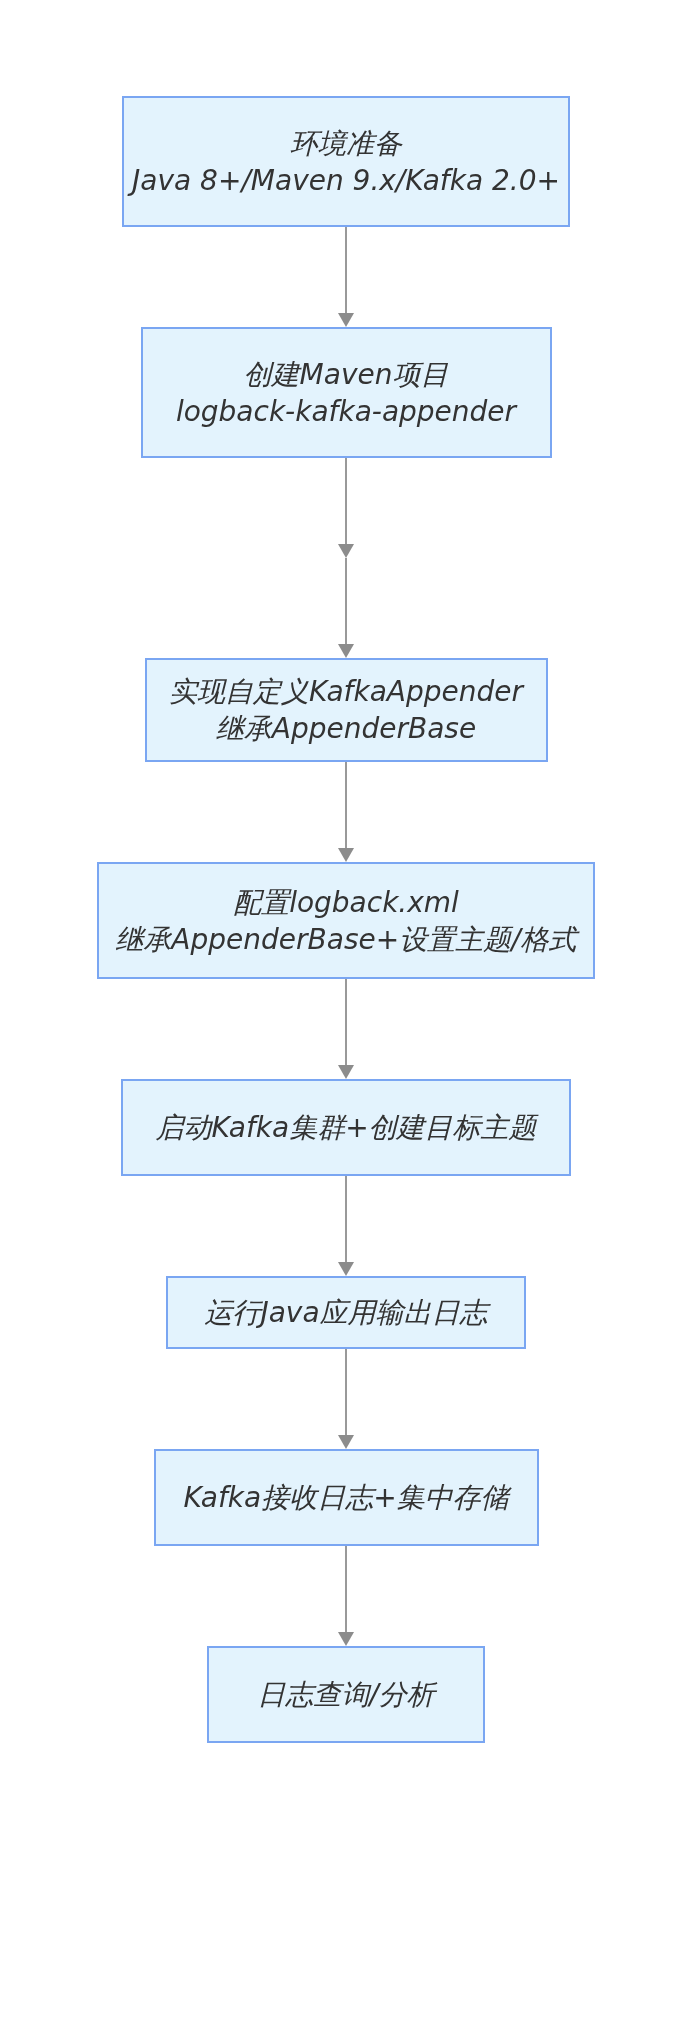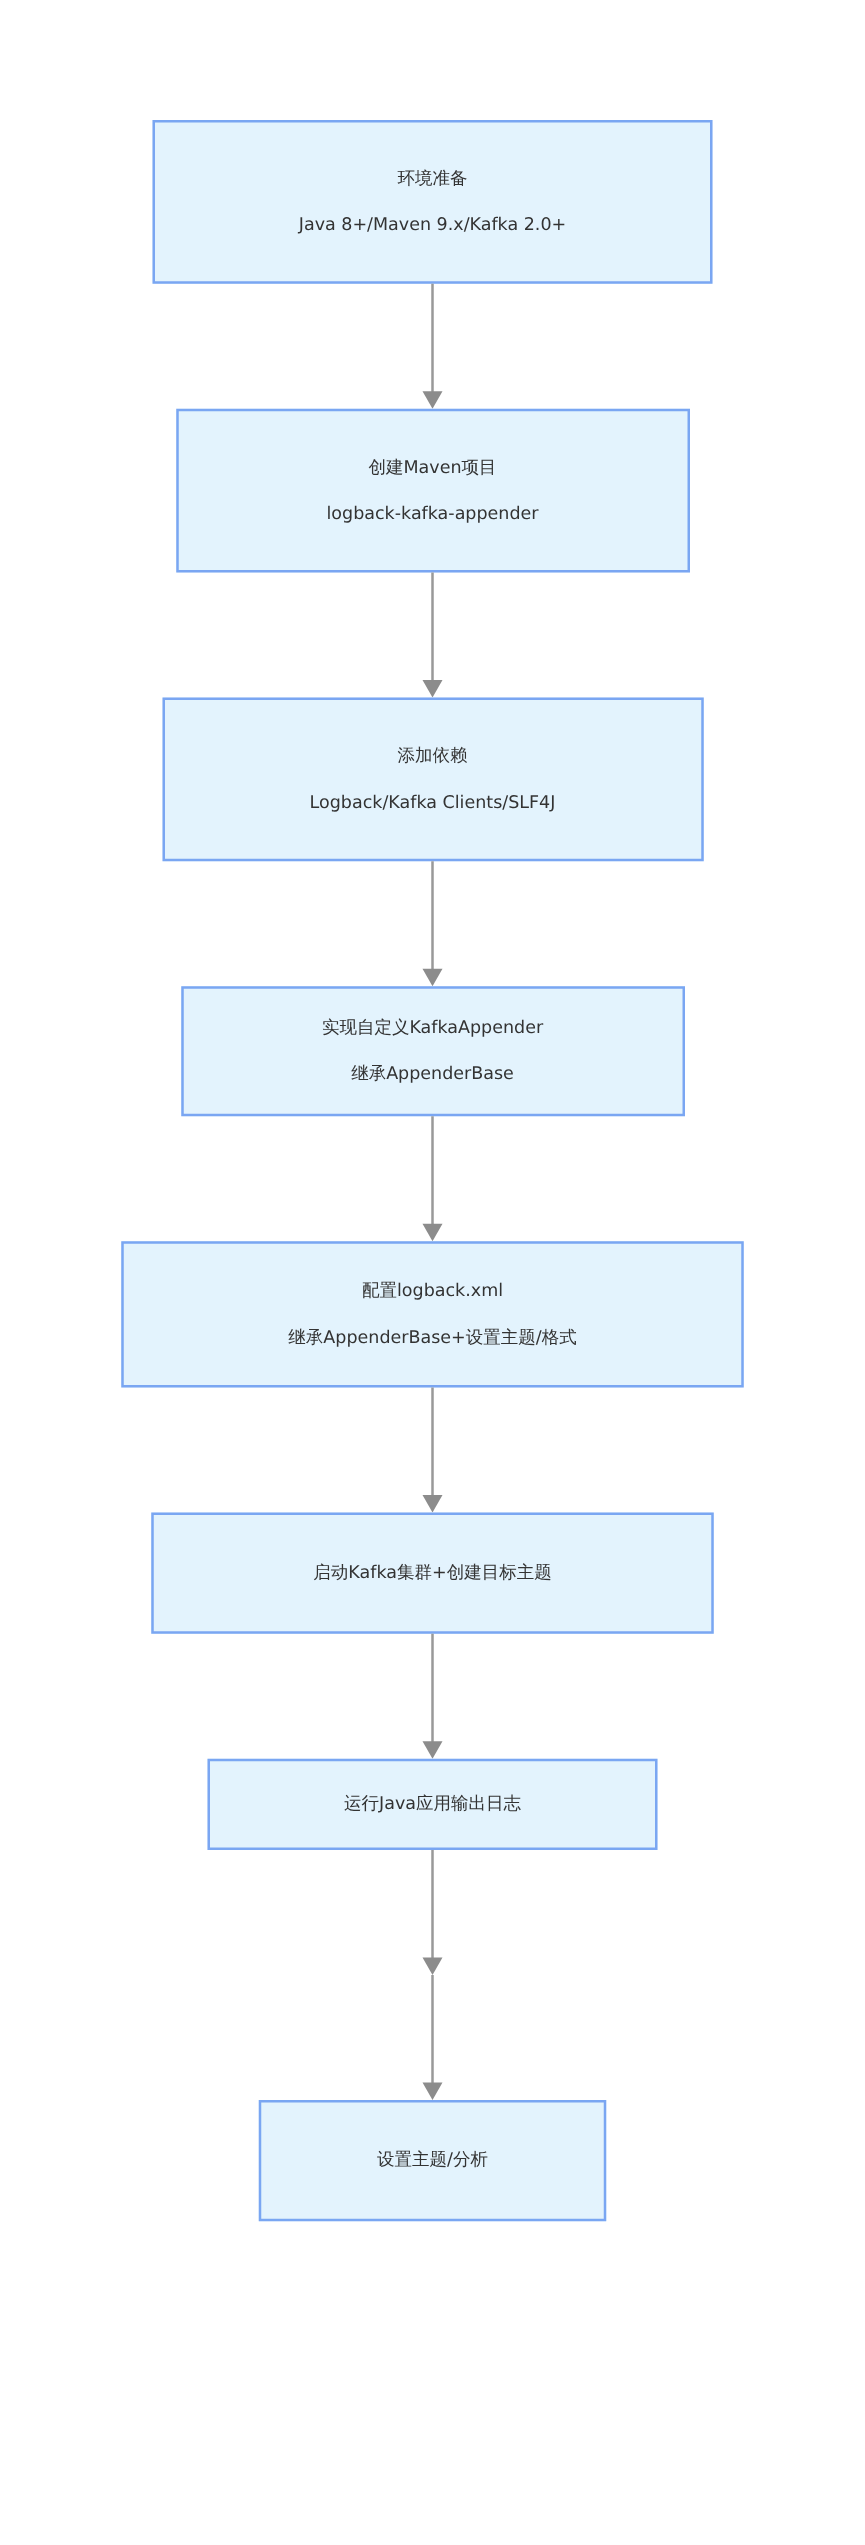--- a/index.html
+++ b/index.html
@@ -23,23 +23,24 @@
   .node {
     box-sizing: border-box;
     background: #e3f3fd;
     border: 2px solid #7aa6f2;
     display: flex;
     flex-direction: column;
     justify-content: center;
     align-items: center;
     text-align: center;
     color: #333333;
-    font-size: 14px;
+    font-size: 28px;
     line-height: 37px;
     flex-shrink: 0;
+    font-style: italic;
   }
   .node .line:empty { display: none; }
   .node .line { display: block; white-space: nowrap; }
   .arrow {
     height: 100px;
     flex-shrink: 0;
     display: flex;
     flex-direction: column;
     align-items: center;
   }
@@ -75,24 +76,20 @@
   <div class="node" style="width:411px;height:131px">
     <span class="line">创建Maven项目</span>
     <span class="line">logback-kafka-appender</span>
   </div>
 
   <div class="arrow">
     <div class="shaft"></div>
     <div class="head"></div>
   </div>
 
-  <div class="node" style="width:433px;height:131px">
-    <span class="line">添加依赖</span>
-    <span class="line">Logback/Kafka Clients/SLF4J</span>
-  </div>
 
   <div class="arrow">
     <div class="shaft"></div>
     <div class="head"></div>
   </div>
 
   <div class="node" style="width:403px;height:104px">
     <span class="line">实现自定义KafkaAppender</span>
     <span class="line">继承AppenderBase</span>
   </div>
@@ -125,24 +122,28 @@
   <div class="node" style="width:360px;height:73px">
     <span class="line">运行Java应用输出日志</span>
 
   </div>
 
   <div class="arrow">
     <div class="shaft"></div>
     <div class="head"></div>
   </div>
 
+  <div class="node" style="width:385px;height:97px">
+    <span class="line">Kafka接收日志+集中存储</span>
+
+  </div>
 
   <div class="arrow">
     <div class="shaft"></div>
     <div class="head"></div>
   </div>
 
   <div class="node" style="width:278px;height:97px">
-    <span class="line">设置主题/分析</span>
+    <span class="line">日志查询/分析</span>
 
   </div>
 
 </div>
 
 </body></html>

